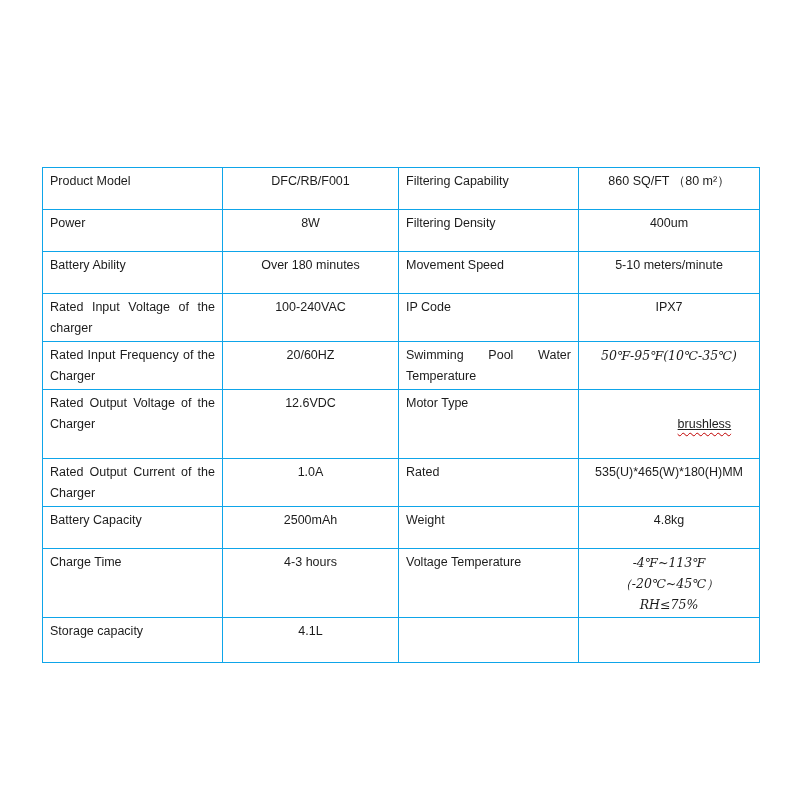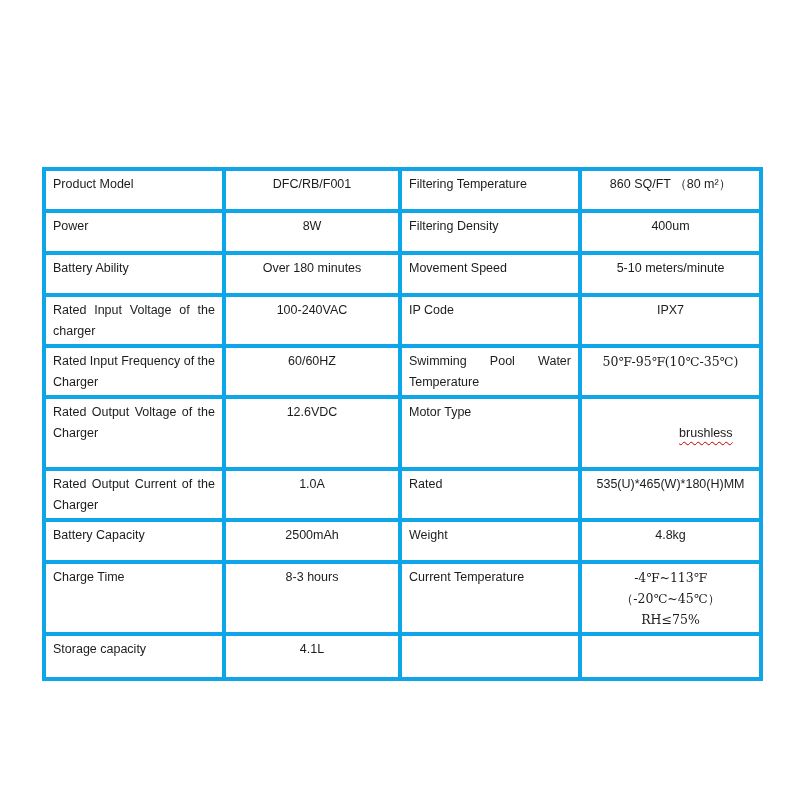--- a/index.html
+++ b/index.html
@@ -17,40 +17,42 @@
   }
   table.spec {
     position: absolute;
     left: 42px;
     top: 167px;
     width: 717px;
     border-collapse: collapse;
     table-layout: fixed;
   }
   table.spec td {
-    border: 4px solid #0ea5e9;
+    border: 1px solid #0ea5e9;
     vertical-align: top;
     padding: 3px 7px 2px 7px;
     font-size: 12.5px;
     line-height: 21px;
     color: #1c1c1c;
     white-space: pre-wrap;
     overflow: hidden;
   }
   td.label-cell {
     text-align: justify;
   }
   td.value-cell {
     text-align: center;
   }
   td.serif-val {
     font-family: "DejaVu Serif", "Liberation Serif", serif;
     font-size: 12.5px;
+    font-style: italic;
   }
   .u-line {
+    text-decoration: underline;
     text-decoration-color: #1c1c1c;
     text-decoration-thickness: 1px;
     margin-left: 36px;
   }
   .u-wavy {
     text-decoration-line: underline;
     text-decoration-style: wavy;
     text-decoration-color: #c00000;
     text-decoration-thickness: 1px;
     text-underline-offset: 4px;
@@ -64,21 +66,21 @@
     <colgroup>
       <col style="width:180px">
       <col style="width:176px">
       <col style="width:180px">
       <col style="width:181px">
     </colgroup>
     <tbody>
       <tr style="height:42px">
         <td class="label-cell">Product Model</td>
         <td class="value-cell">DFC/RB/F001</td>
-        <td class="label-cell">Filtering Temperature</td>
+        <td class="label-cell">Filtering Capability</td>
         <td class="value-cell">860 SQ/FT （80 m²）</td>
       </tr>
       <tr style="height:42px">
         <td class="label-cell">Power</td>
         <td class="value-cell">8W</td>
         <td class="label-cell">Filtering Density</td>
         <td class="value-cell">400um</td>
       </tr>
       <tr style="height:42px">
         <td class="label-cell">Battery Ability</td>
@@ -87,21 +89,21 @@
         <td class="value-cell">5-10 meters/minute</td>
       </tr>
       <tr style="height:42px">
         <td class="label-cell">Rated Input Voltage of the charger</td>
         <td class="value-cell">100-240VAC</td>
         <td class="label-cell">IP Code</td>
         <td class="value-cell">IPX7</td>
       </tr>
       <tr style="height:43px">
         <td class="label-cell">Rated Input Frequency of the Charger</td>
-        <td class="value-cell">60/60HZ</td>
+        <td class="value-cell">20/60HZ</td>
         <td class="label-cell">Swimming Pool Water Temperature</td>
         <td class="value-cell serif-val">50℉-95℉(10℃-35℃)</td>
       </tr>
       <tr style="height:42px">
         <td class="label-cell">Rated Output Voltage of the Charger</td>
         <td class="value-cell">12.6VDC</td>
         <td class="label-cell">Motor Type</td>
         <td class="value-cell">
           <span class="u-line"><span class="u-wavy">brushless</span></span>
         </td>
@@ -113,22 +115,22 @@
         <td class="value-cell">535(U)*465(W)*180(H)MM</td>
       </tr>
       <tr style="height:42px">
         <td class="label-cell">Battery Capacity</td>
         <td class="value-cell">2500mAh</td>
         <td class="label-cell">Weight</td>
         <td class="value-cell">4.8kg</td>
       </tr>
       <tr style="height:46px">
         <td class="label-cell">Charge Time</td>
-        <td class="value-cell">8-3 hours</td>
-        <td class="label-cell">Current Temperature</td>
+        <td class="value-cell">4-3 hours</td>
+        <td class="label-cell">Voltage Temperature</td>
         <td class="value-cell serif-val">-4℉~113℉ （-20℃~45℃）
 RH≤75%</td>
       </tr>
       <tr style="height:45px">
         <td class="label-cell">Storage capacity</td>
         <td class="value-cell">4.1L</td>
         <td class="label-cell"></td>
         <td class="value-cell"></td>
       </tr>
     </tbody>

